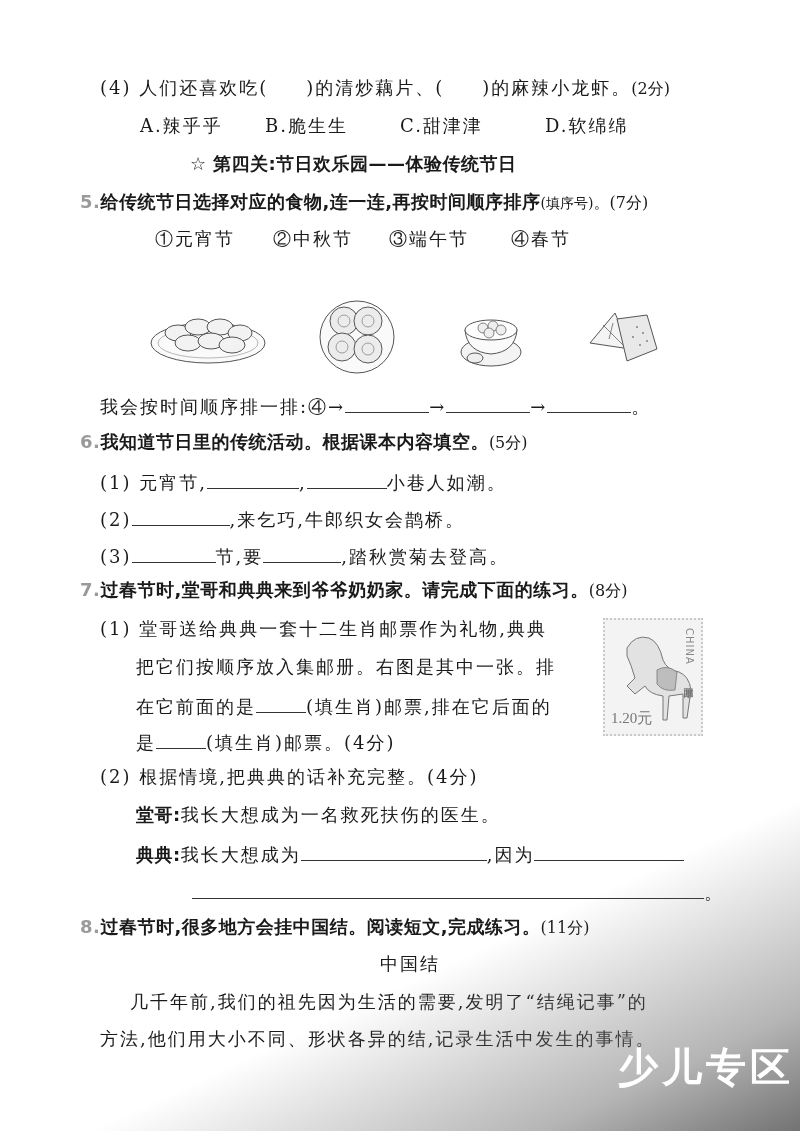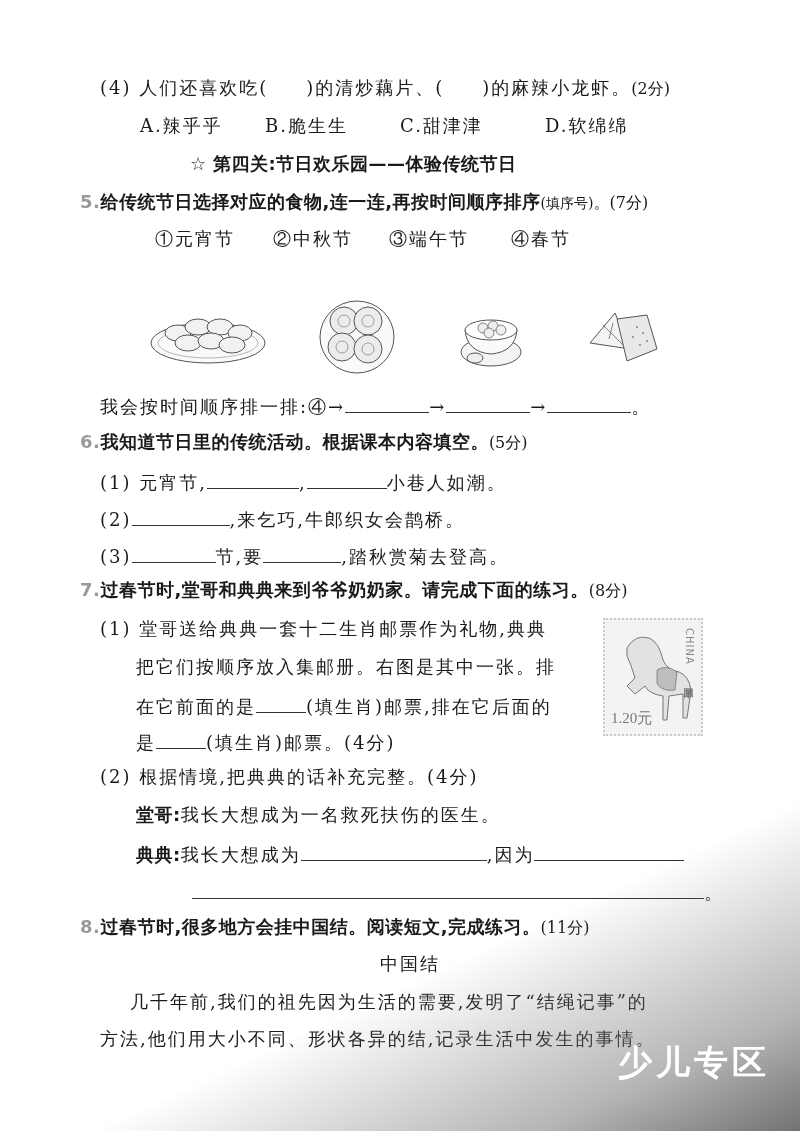--- a/index.html
+++ b/index.html
@@ -14,21 +14,21 @@
   .blank{display:inline-block;border-bottom:1.3px solid #333;height:20px;vertical-align:baseline;}
   .paren{display:inline-block;width:38px;}
   .food{position:absolute;}
   .stamp{position:absolute;left:603px;top:618px;width:100px;height:118px;background:#f3f3f3;
     border:2px dotted #c9c9c9;box-sizing:border-box;}
   .stamp .china{position:absolute;right:6px;top:8px;font-size:10px;color:#888;writing-mode:vertical-rl;font-family:"DejaVu Sans",sans-serif;letter-spacing:1px;}
   .stamp .cnpost{position:absolute;right:6px;top:60px;font-size:10px;color:#777;writing-mode:vertical-rl;}
   .stamp .price{position:absolute;left:6px;bottom:6px;font-size:15px;color:#777;font-family:"Liberation Serif",serif;}
   .shade{position:absolute;left:0;top:0;width:800px;height:1131px;pointer-events:none;
     background:linear-gradient(155deg, rgba(255,255,255,0) 78%, rgba(120,120,120,0.55) 92%, rgba(90,90,90,0.85) 100%);}
-  .wm1{position:absolute;left:618px;top:1040px;font-family:"DejaVu Sans",sans-serif;font-weight:bold;font-size:34px;color:#fff;letter-spacing:4px;}
+  .wm1{position:absolute;left:618px;top:1040px;font-family:"DejaVu Sans",sans-serif;font-weight:bold;font-size:40px;color:#fff;letter-spacing:4px;}
   .wm2{position:absolute;left:592px;top:1085px;font-family:"DejaVu Sans",sans-serif;font-size:24px;color:#fff;letter-spacing:0.5px;}
 </style>
 </head>
 <body>
 
 <div class="page">
 
   <div class="line" style="left:100px;top:76px;">
     <span>(4)</span>
     <span>人们还喜欢吃(</span><span class="paren"></span><span>)的清炒藕片、(</span><span class="paren"></span><span>)的麻辣小龙虾。</span><span class="pts">(2分)</span>

